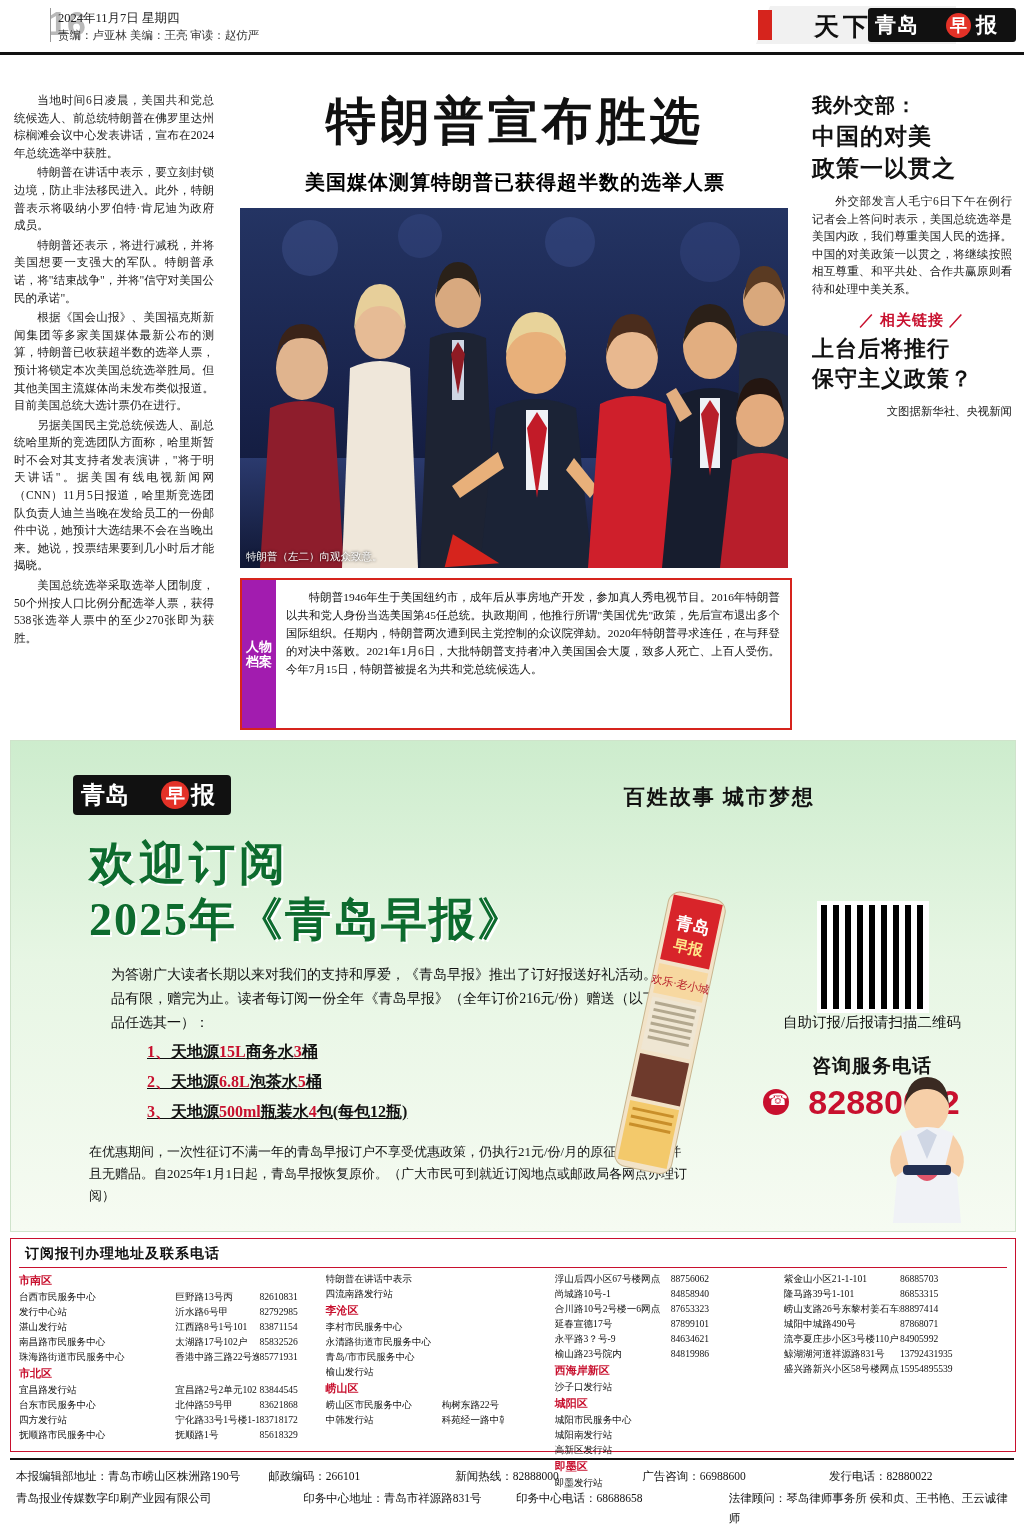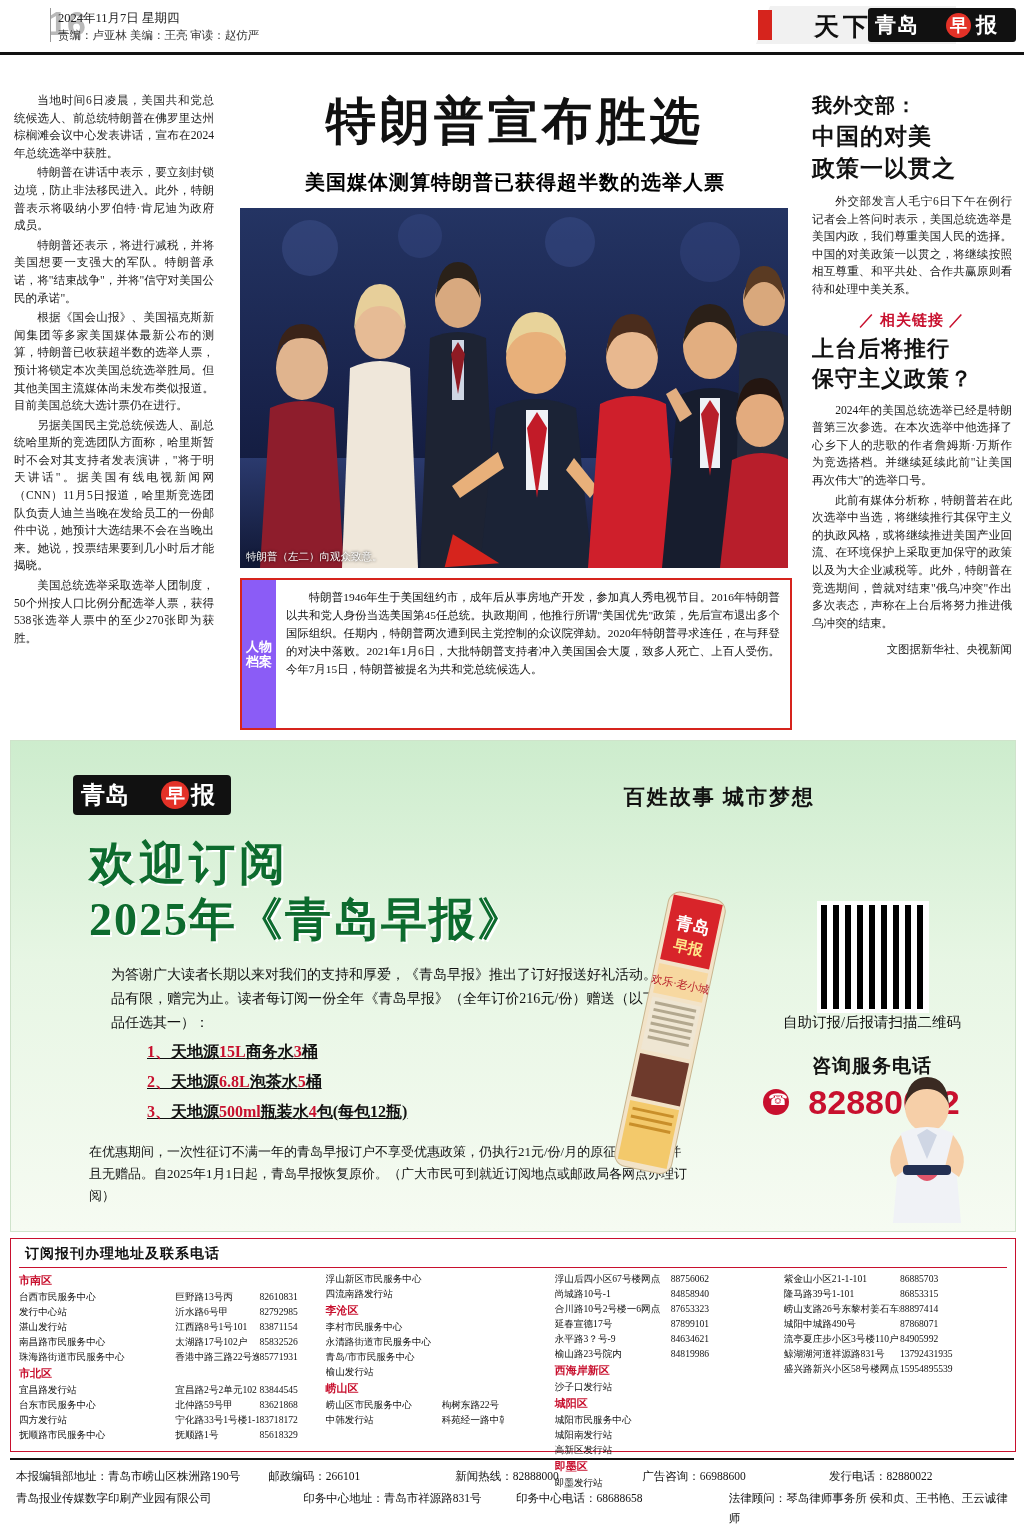--- a/index.html
+++ b/index.html
@@ -39,21 +39,21 @@
   .photo{position:absolute;left:240px;top:208px;width:548px;height:360px;overflow:hidden;background:#1b2340;}
   .photo svg{display:block;}
   .photo-cap{position:absolute;left:6px;bottom:4px;font-size:10.5px;color:#fff;
      text-shadow:0 0 3px rgba(0,0,0,.9);}
   .arrow{position:absolute;left:448px;top:540px;width:0;height:0;
      border-left:52px solid #d6241d;border-top:17px solid transparent;border-bottom:17px solid transparent;
      transform:rotate(14deg);}
 
   
   .profile{position:absolute;left:240px;top:578px;width:548px;height:148px;border:2px solid #d6241d;display:flex;}
-  .profile-tab{width:34px;background:#8b5cf6;color:#fff;font-size:13px;line-height:15px;
+  .profile-tab{width:34px;background:#a21caf;color:#fff;font-size:13px;line-height:15px;
      display:flex;align-items:center;justify-content:center;text-align:center;font-weight:bold;padding:0 4px;box-sizing:border-box;}
   .profile-body{flex:1;padding:8px 10px;font-size:11.4px;line-height:18px;text-align:justify;text-indent:2em;color:#111;}
 
   
   .col-right{position:absolute;left:812px;top:92px;width:200px;}
   .r-title{font-size:20px;font-weight:bold;letter-spacing:1px;color:#111;}
   .r-big{font-size:23px;font-weight:bold;line-height:32px;color:#111;margin-top:2px;letter-spacing:1px;}
   .r-body{font-size:11.6px;line-height:17.6px;text-align:justify;margin-top:8px;color:#1a1a1a;}
   .r-body p{margin:0 0 2px 0;text-indent:2em;}
   .link-label{margin-top:12px;font-size:15px;font-weight:bold;color:#c8102e;text-align:center;letter-spacing:1px;}
@@ -245,24 +245,20 @@
   <div class="col-right">
     <div class="r-title">我外交部：</div>
     <div class="r-big" style="white-space:pre-line">中国的对美
 政策一以贯之</div>
     <div class="r-body">
       <p>外交部发言人毛宁6日下午在例行记者会上答问时表示，美国总统选举是美国内政，我们尊重美国人民的选择。中国的对美政策一以贯之，将继续按照相互尊重、和平共处、合作共赢原则看待和处理中美关系。</p>
     </div>
     <div class="link-label">／ 相关链接 ／</div>
     <div class="link-title" style="white-space:pre-line">上台后将推行
 保守主义政策？</div>
-    <div class="r-body">
-      <p>2024年的美国总统选举已经是特朗普第三次参选。在本次选举中他选择了心乡下人的悲歌的作者詹姆斯·万斯作为竞选搭档。并继续延续此前"让美国再次伟大"的选举口号。</p>
-      <p>此前有媒体分析称，特朗普若在此次选举中当选，将继续推行其保守主义的执政风格，或将继续推进美国产业回流、在环境保护上采取更加保守的政策以及为大企业减税等。此外，特朗普在竞选期间，曾就对结束"俄乌冲突"作出多次表态，声称在上台后将努力推进俄乌冲突的结束。</p>
-    </div>
     <div class="source">文图据新华社、央视新闻</div>
   </div>
 
   <div class="ad">
     <div class="ad-logo">
       <div class="t">青岛</div>
       <div class="d">
           <span>早</span>
         </div>
       <div class="t" style="left:118px;">报</div>
@@ -384,21 +380,21 @@
           </div>
         <div class="drow">
             <div class="dname">抚顺路市民服务中心</div>
             <div class="daddr">抚顺路1号</div>
             <div class="dtel">85618329</div>
           </div>
       </div>
 
       <div class="dcol">
         <div class="drow">
-            <div class="dname">浮山新区市民服务中心</div>
+            <div class="dname">特朗普在讲话中表示</div>
             <div class="daddr"></div>
             <div class="dtel"></div>
           </div>
         <div class="drow">
             <div class="dname">四流南路发行站</div>
           </div>
         <div class="dhdr">李沧区</div>
         <div class="drow">
             <div class="dname">李村市民服务中心</div>
           </div>

